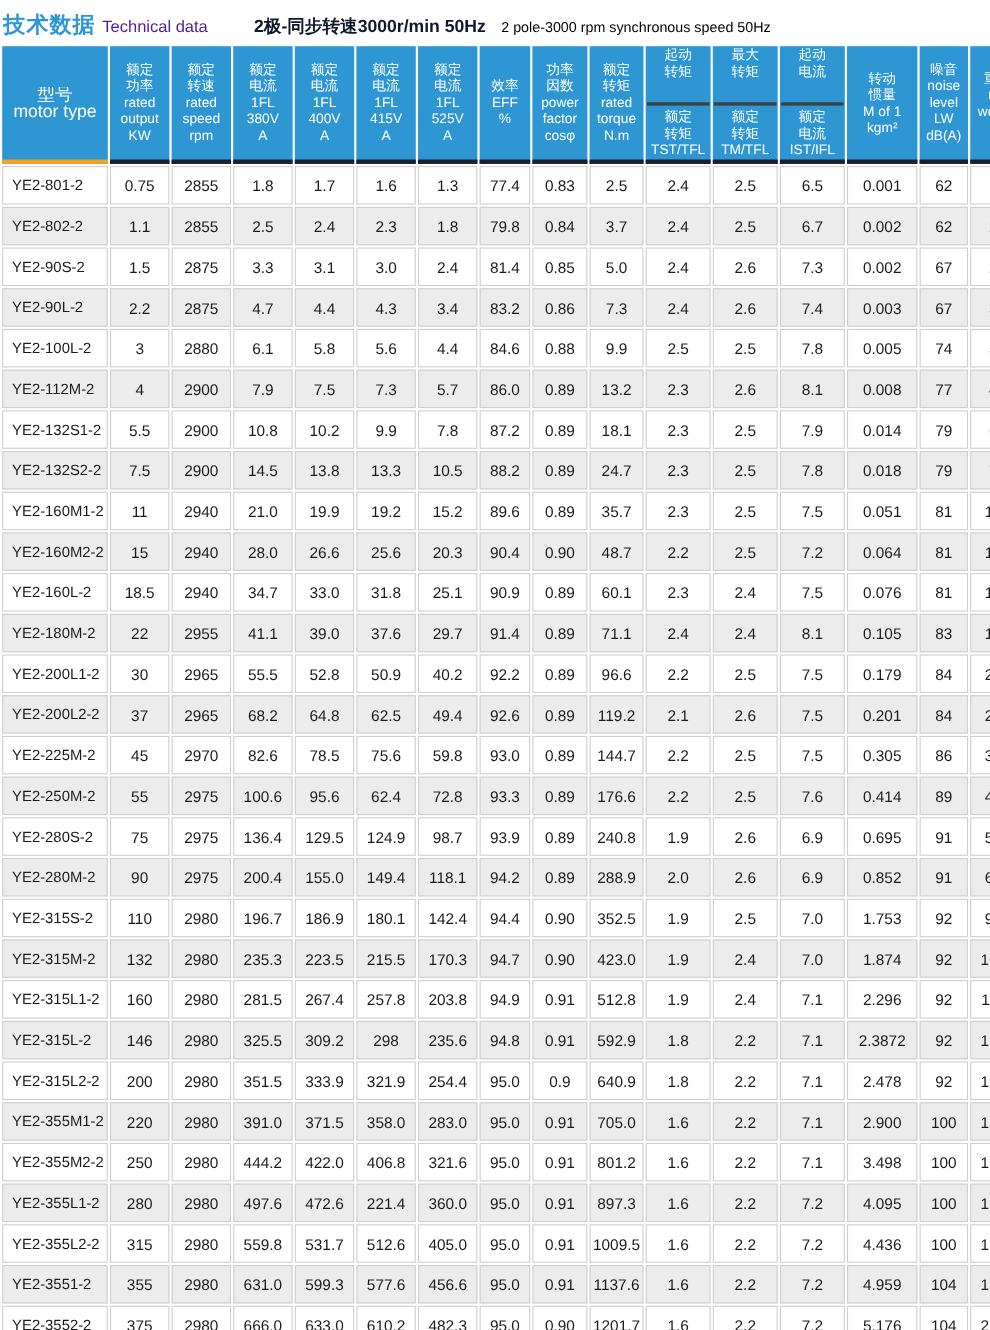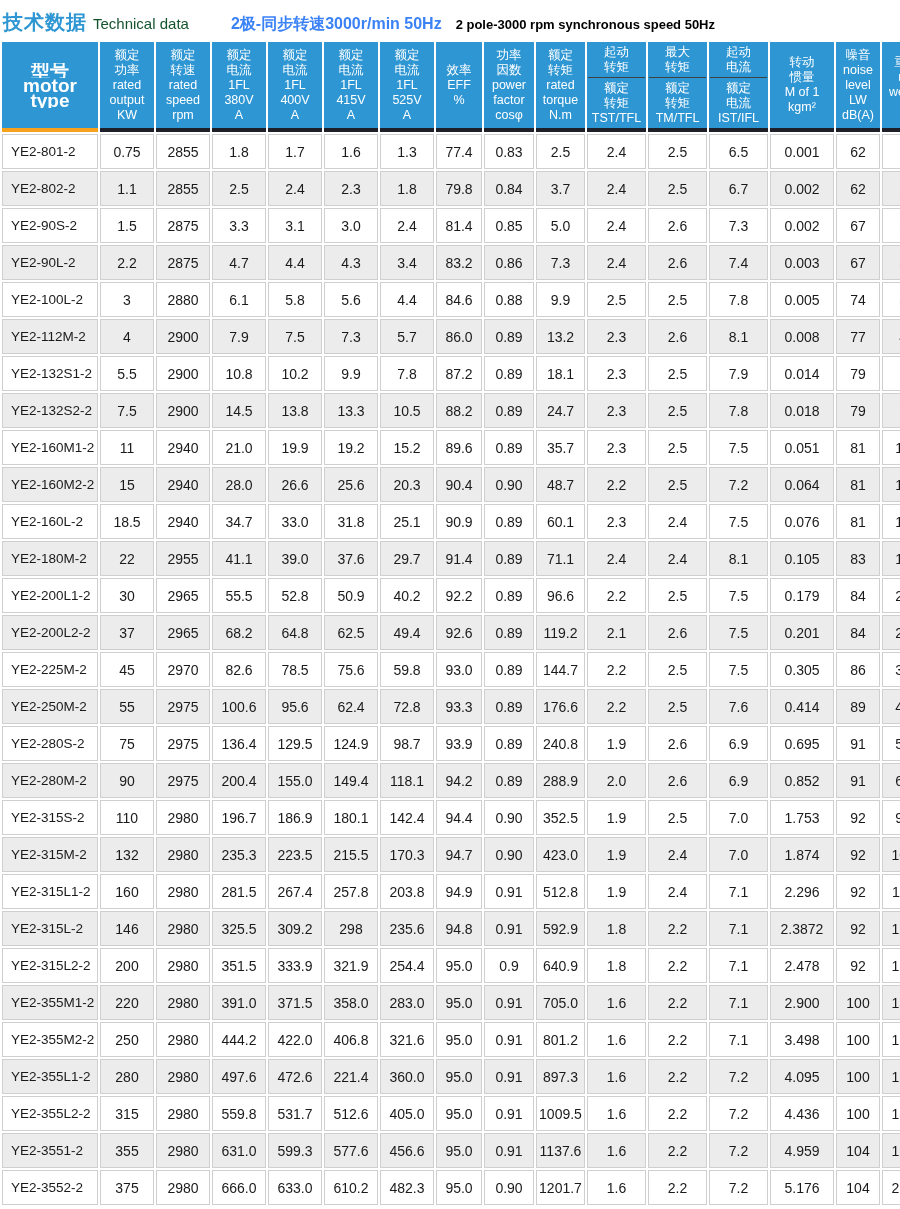--- a/index.html
+++ b/index.html
@@ -10,35 +10,35 @@
     --row-stripe:#ececec;
     --cell-border:#cfcfcf;
   }
   *{box-sizing:border-box;}
   html,body{margin:0;padding:0;background:#fff;}
   body{width:900px;font-family:"Liberation Sans","DejaVu Sans",sans-serif;color:#111;}
   .page{width:900px;height:1209px;overflow:hidden;background:#fff;}
 
   .title-bar{height:40px;display:flex;align-items:baseline;padding:9px 4px 0 3px;white-space:nowrap;}
   .title-cn{color:var(--title-accent,#2e96d3);font-size:20px;font-weight:bold;letter-spacing:1px;}
-  .title-en{color:#14532d;font-size:15px;margin-left:6px;}
-  .spec-cn{color:#3b82f6;font-size:16px;font-weight:600;margin-left:42px;}
-  .spec-en{color:#000;font-size:13px;margin-left:14px;font-weight:bold;}
+  .title-en{color:#4c1d95;font-size:15px;margin-left:6px;}
+  .spec-cn{color:#0f172a;font-size:16px;font-weight:600;margin-left:42px;}
+  .spec-en{color:#000;font-size:13px;margin-left:14px;}
 
   table{width:900px;border-collapse:separate;border-spacing:2px;table-layout:fixed;}
   thead th{
     background:var(--header-bg,#2e96d3);
     color:#fff;font-weight:normal;text-align:center;vertical-align:middle;
     height:90px;padding:1px 0;font-size:12.5px;line-height:15px;
     border-bottom:4px solid var(--underline-dark,#1f1f29);
   }
-  thead th.first{border-bottom-color:var(--underline-accent,#f7a11c);font-size:19px;font-weight:bold;}
+  thead th.first{border-bottom-color:var(--underline-accent,#f7a11c);font-size:16px;}
   thead th div{overflow:hidden;}
   .split{display:flex;flex-direction:column;justify-content:center;height:100%;}
-  .split-top{border-bottom:1px solid #404040;padding-bottom:2px;margin:0 1px 2px 1px;}
+  .split-top{border-bottom:3px solid #404040;padding-bottom:20px;margin:0 1px 2px 1px;}
   .split-bottom{padding-top:1px;}
   tbody td{
     background:#fff;border:1px solid var(--cell-border,#cfcfcf);
     height:35px;text-align:center;font-size:14px;color:#1a1a1a;
     padding:0;overflow:hidden;white-space:nowrap;
   }
   tbody tr.alt td{background:var(--row-stripe,#ececec);}
   tbody td.model{text-align:left;padding-left:8px;font-size:13.5px;}
 </style>
 </head>

